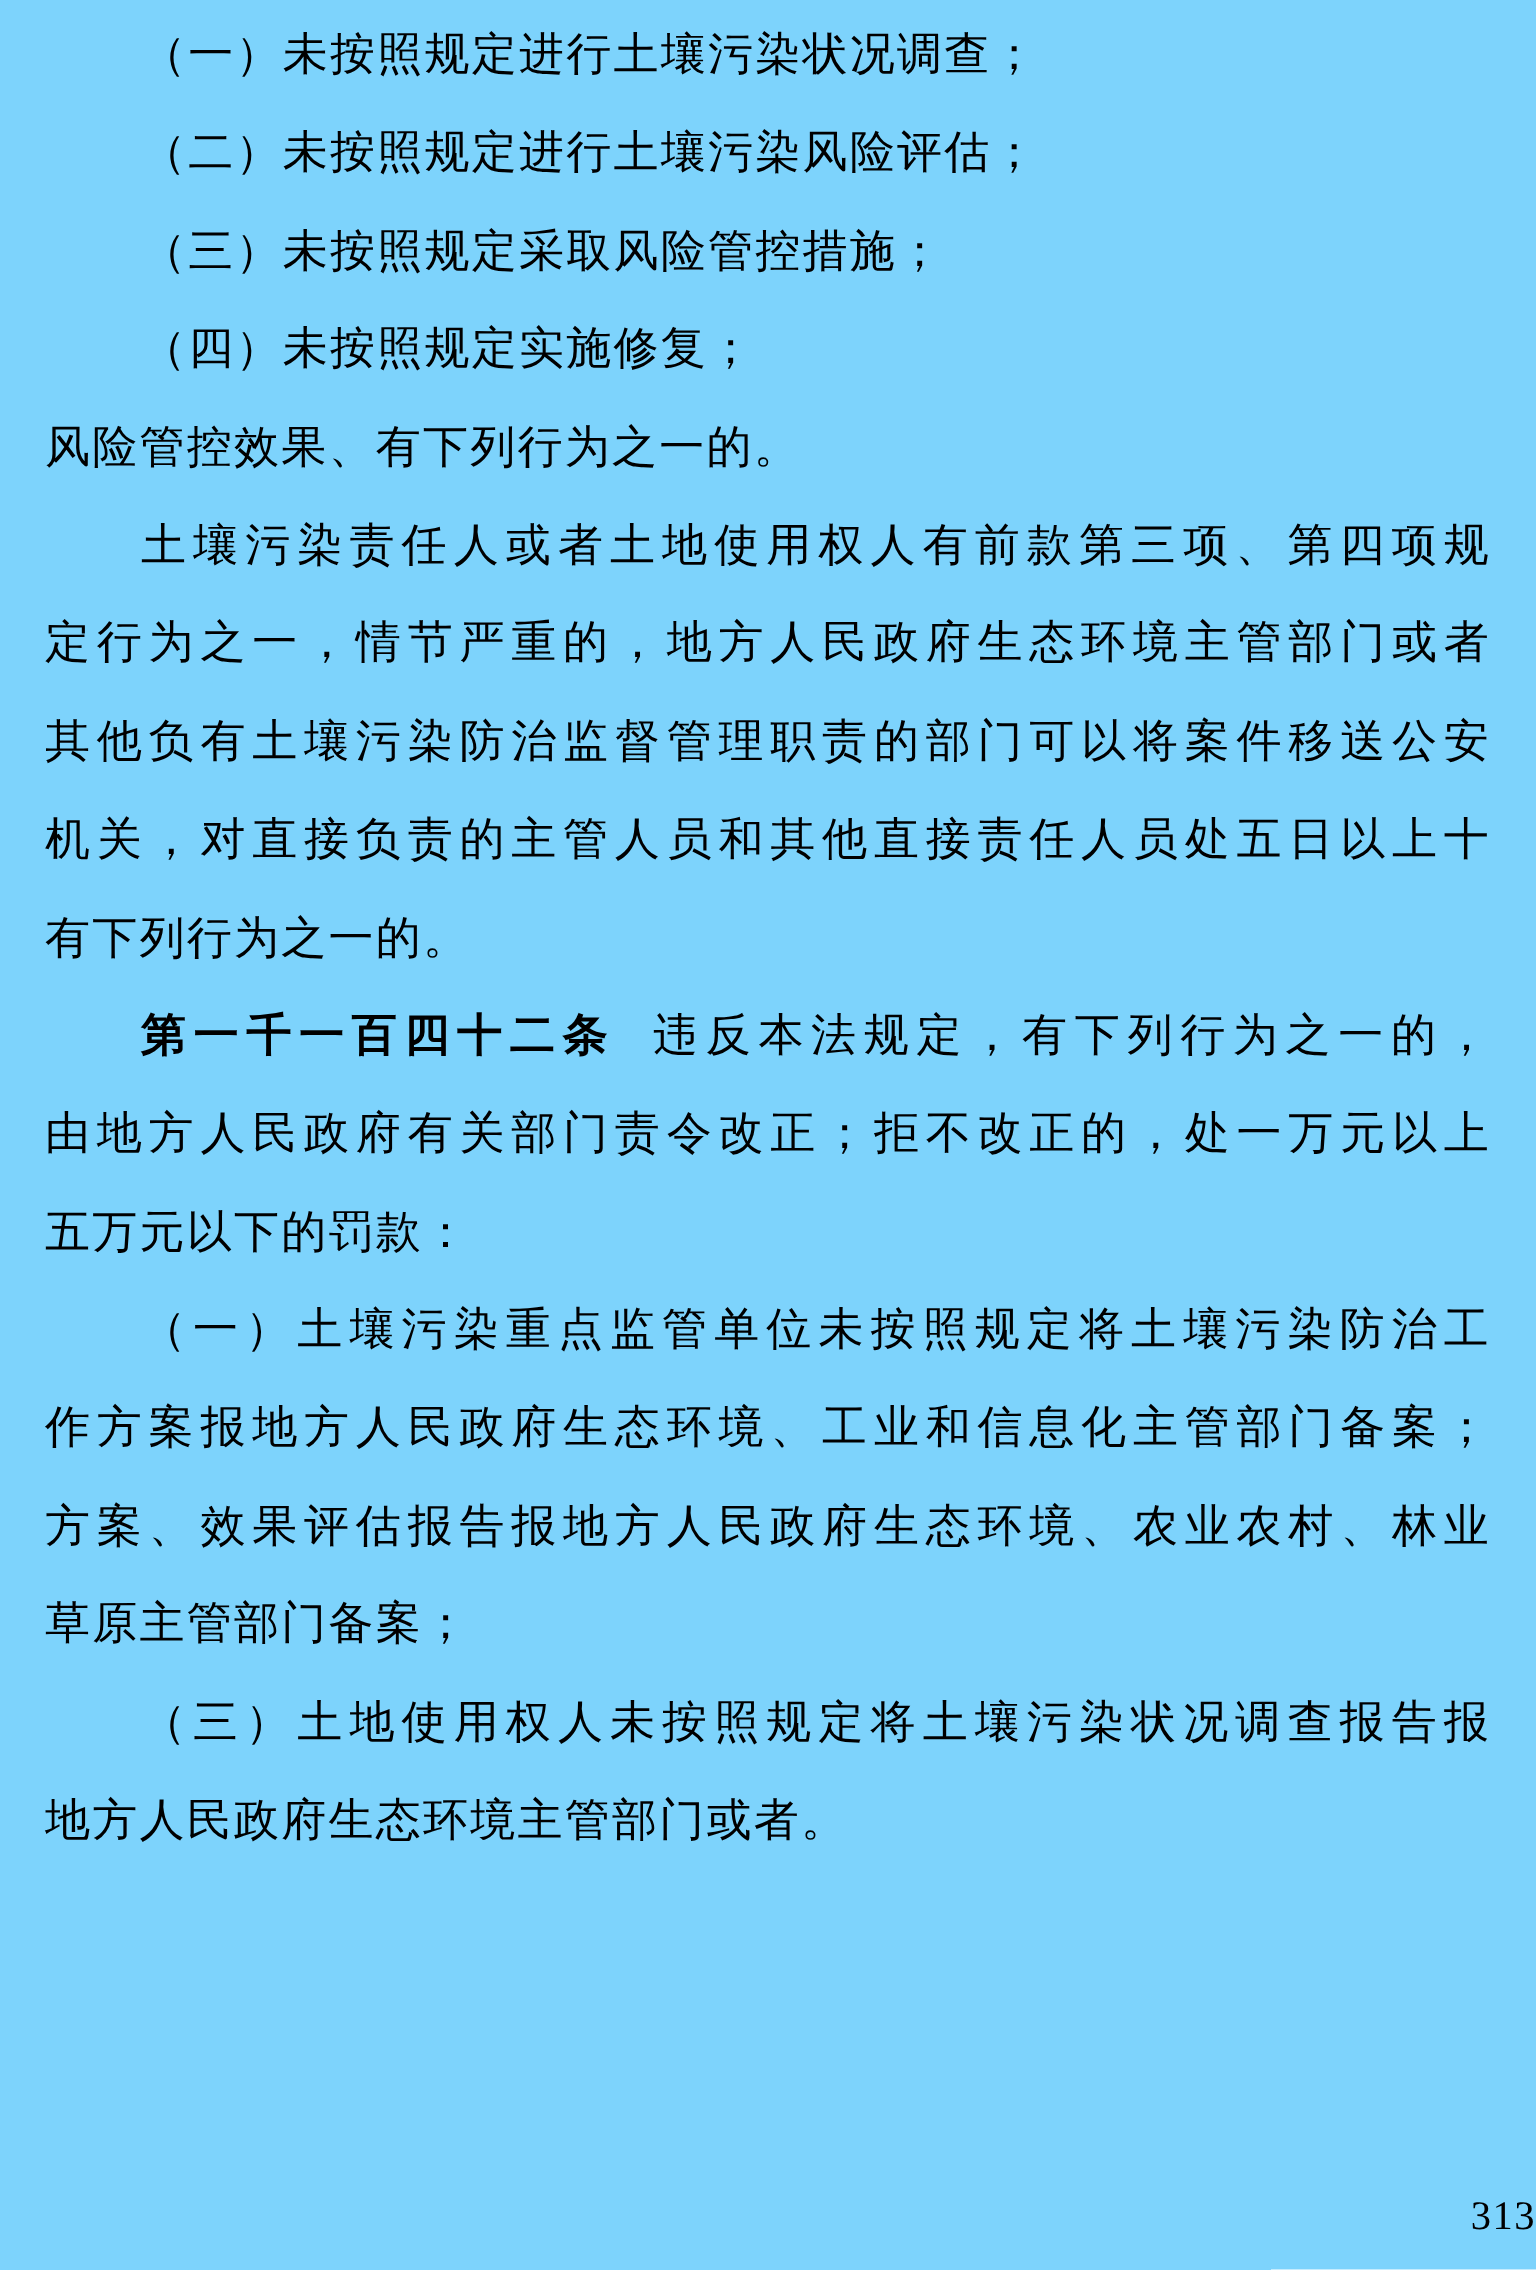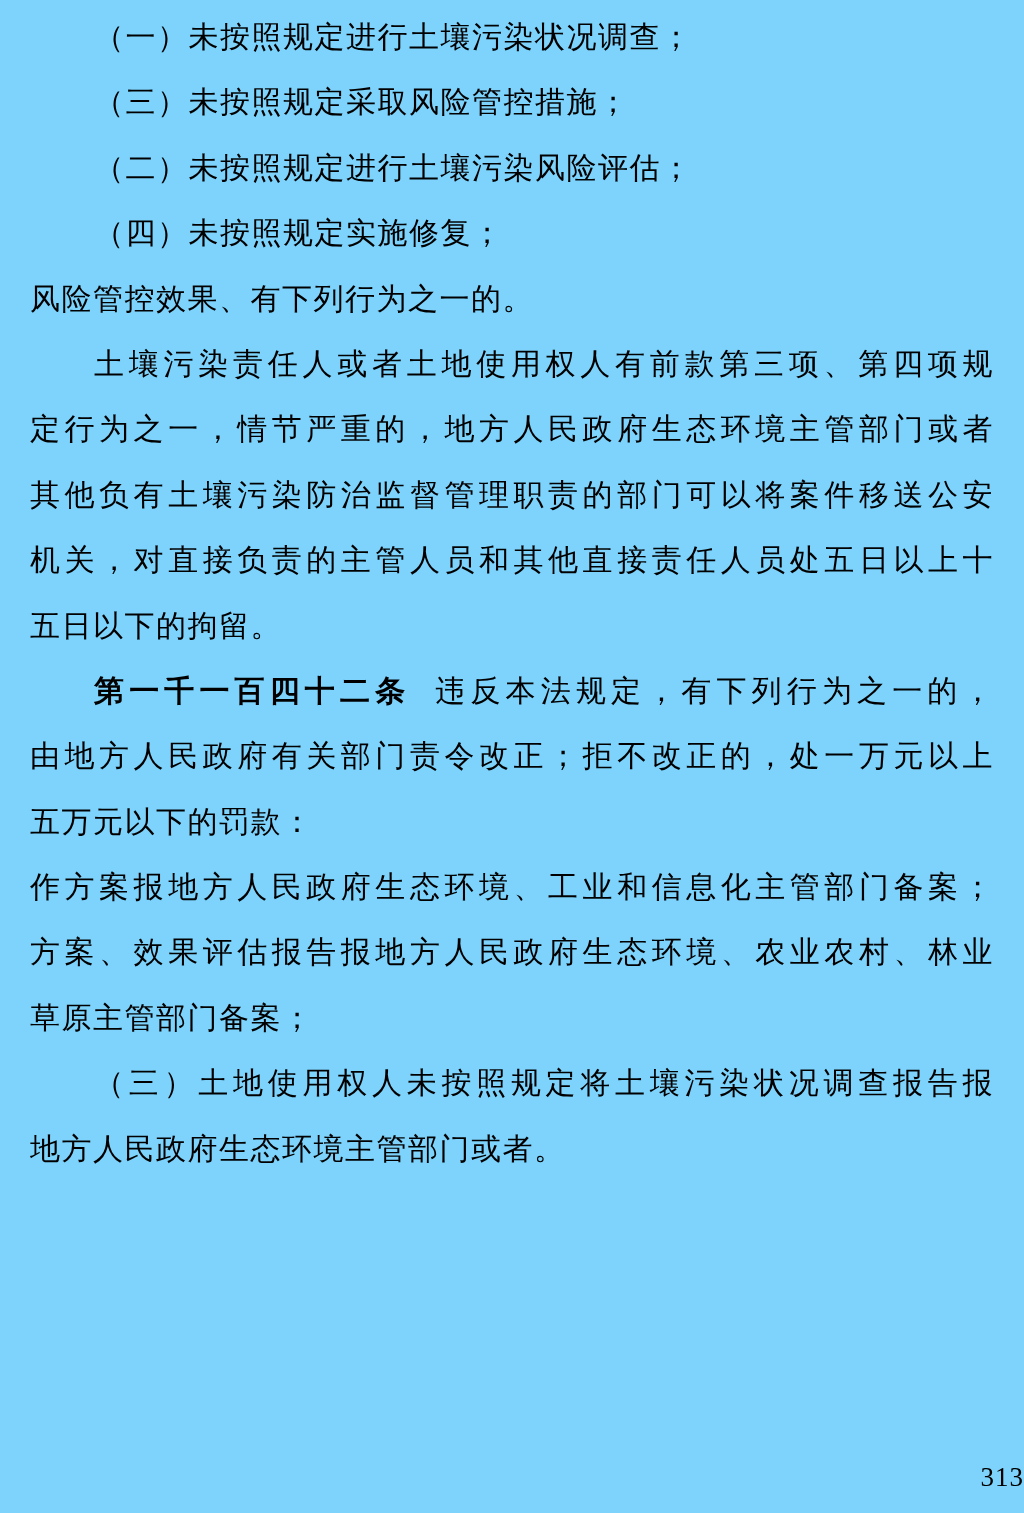--- a/index.html
+++ b/index.html
@@ -50,34 +50,35 @@
     font-size: 27px;
     letter-spacing: 1px;
   }
 </style>
 </head>
 <body>
 
 <div class="page">
   <div class="text-block">
     <div class="line indent">（一）未按照规定进行土壤污染状况调查；</div>
+    <div class="line indent">（二）未按照规定进行土壤污染风险评估；</div>
     <div class="line indent">（三）未按照规定采取风险管控措施；</div>
-    <div class="line indent">（二）未按照规定进行土壤污染风险评估；</div>
     <div class="line indent">（四）未按照规定实施修复；</div>
     <div class="line">风险管控效果、有下列行为之一的。</div>
     <div class="line indent full">土壤污染责任人或者土地使用权人有前款第三项、第四项规</div>
     <div class="line full">定行为之一，情节严重的，地方人民政府生态环境主管部门或者</div>
     <div class="line full">其他负有土壤污染防治监督管理职责的部门可以将案件移送公安</div>
     <div class="line full">机关，对直接负责的主管人员和其他直接责任人员处五日以上十</div>
-    <div class="line">五日以下的拘留。</div>
+    <div class="line">有下列行为之一的。</div>
     <div class="line indent full">
       <span class="article-num">第一千一百四十二条</span><span>违反本法规定，有下列行为之一的，</span>
     </div>
     <div class="line full">由地方人民政府有关部门责令改正；拒不改正的，处一万元以上</div>
     <div class="line">五万元以下的罚款：</div>
+    <div class="line indent full">（一）土壤污染重点监管单位未按照规定将土壤污染防治工</div>
     <div class="line full">作方案报地方人民政府生态环境、工业和信息化主管部门备案；</div>
     <div class="line full">方案、效果评估报告报地方人民政府生态环境、农业农村、林业</div>
     <div class="line">草原主管部门备案；</div>
     <div class="line indent full">（三）土地使用权人未按照规定将土壤污染状况调查报告报</div>
     <div class="line">地方人民政府生态环境主管部门或者。</div>
   </div>
   <div class="page-number">313</div>
 </div>
 
 </body></html>

